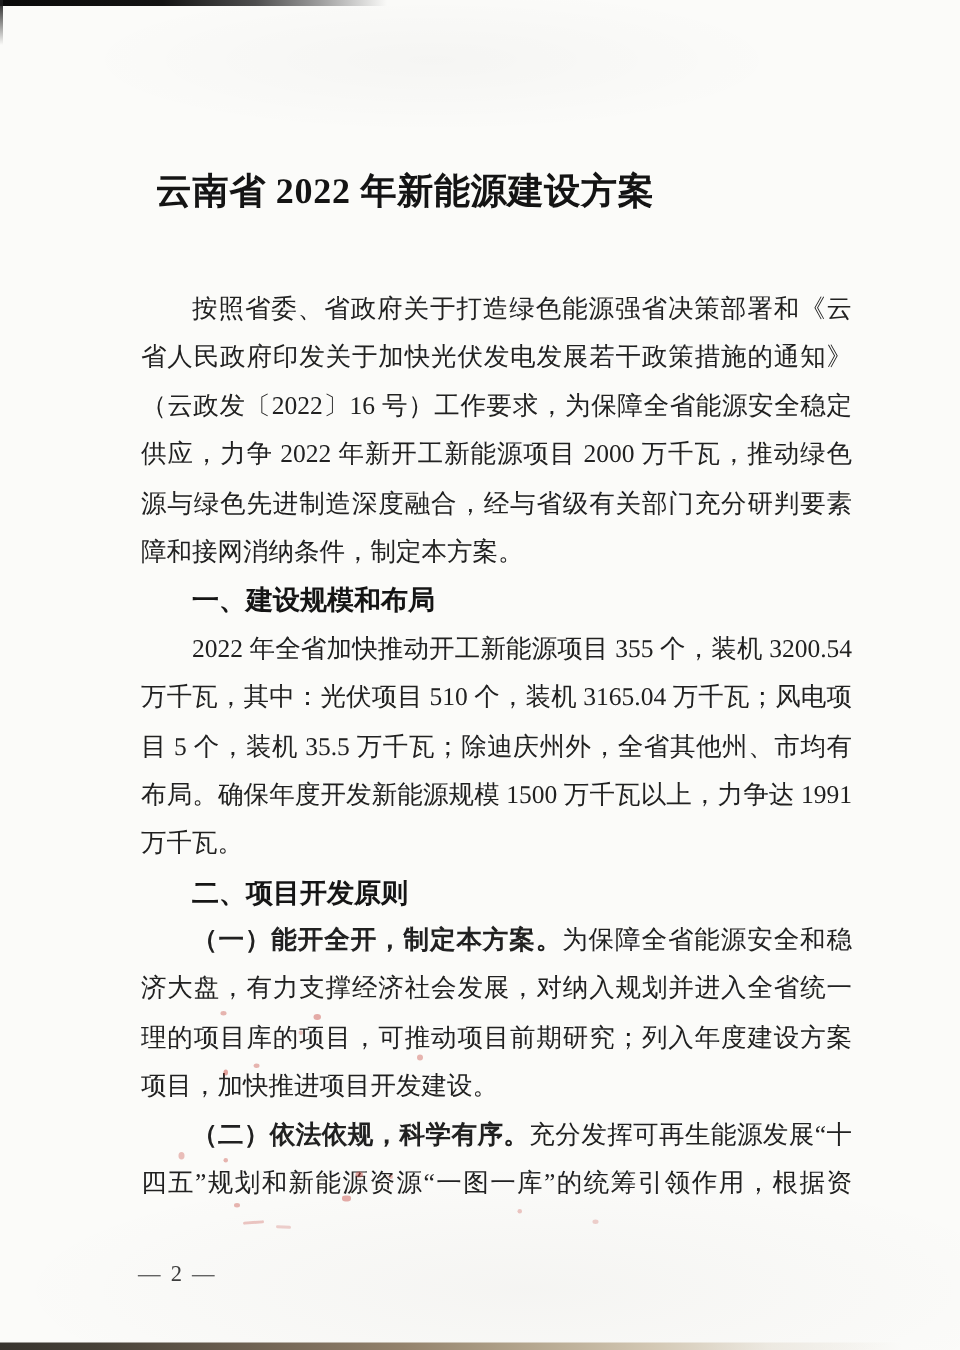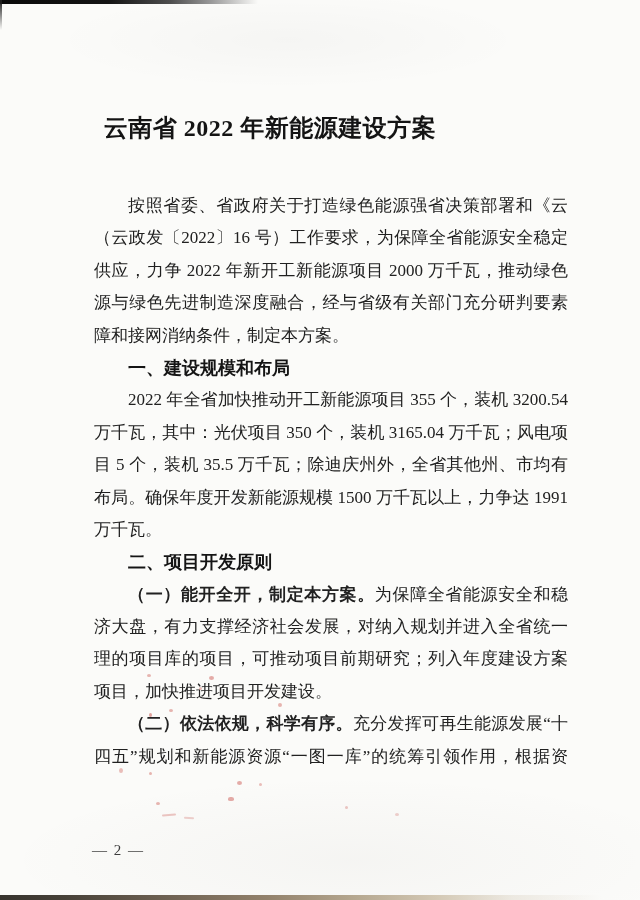--- a/index.html
+++ b/index.html
@@ -83,29 +83,30 @@
 
   <div class="artifact-top"></div>
   <div class="artifact-left"></div>
   <div class="artifact-bottom"></div>
 
   <div class="doc-title">云南省 2022 年新能源建设方案</div>
 
   <div class="body-col">
 
     <div class="line just indent">按照省委、省政府关于打造绿色能源强省决策部署和《云南</div>
+    <div class="line just">省人民政府印发关于加快光伏发电发展若干政策措施的通知》</div>
     <div class="line just">（云政发〔2022〕16 号）工作要求，为保障全省能源安全稳定</div>
     <div class="line just">供应，力争 2022 年新开工新能源项目 2000 万千瓦，推动绿色能</div>
     <div class="line just">源与绿色先进制造深度融合，经与省级有关部门充分研判要素保</div>
     <div class="line">障和接网消纳条件，制定本方案。</div>
 
     <div class="line heading">一、建设规模和布局</div>
 
     <div class="line just indent">2022 年全省加快推动开工新能源项目 355 个，装机 3200.54</div>
-    <div class="line just">万千瓦，其中：光伏项目 350 个，装机 3165.04 万千瓦；风电项</div>
+    <div class="line just">万千瓦，其中：光伏项目 510 个，装机 3165.04 万千瓦；风电项</div>
     <div class="line just">目 5 个，装机 35.5 万千瓦；除迪庆州外，全省其他州、市均有</div>
     <div class="line just">布局。确保年度开发新能源规模 1500 万千瓦以上，力争达 1991</div>
     <div class="line">万千瓦。</div>
 
     <div class="line heading">二、项目开发原则</div>
 
     <div class="line just indent"><span class="lead">（一）能开全开，制定本方案。</span><span>为保障全省能源安全和稳定经</span></div>
     <div class="line just">济大盘，有力支撑经济社会发展，对纳入规划并进入全省统一管</div>
     <div class="line just">理的项目库的项目，可推动项目前期研究；列入年度建设方案的</div>
     <div class="line">项目，加快推进项目开发建设。</div>

